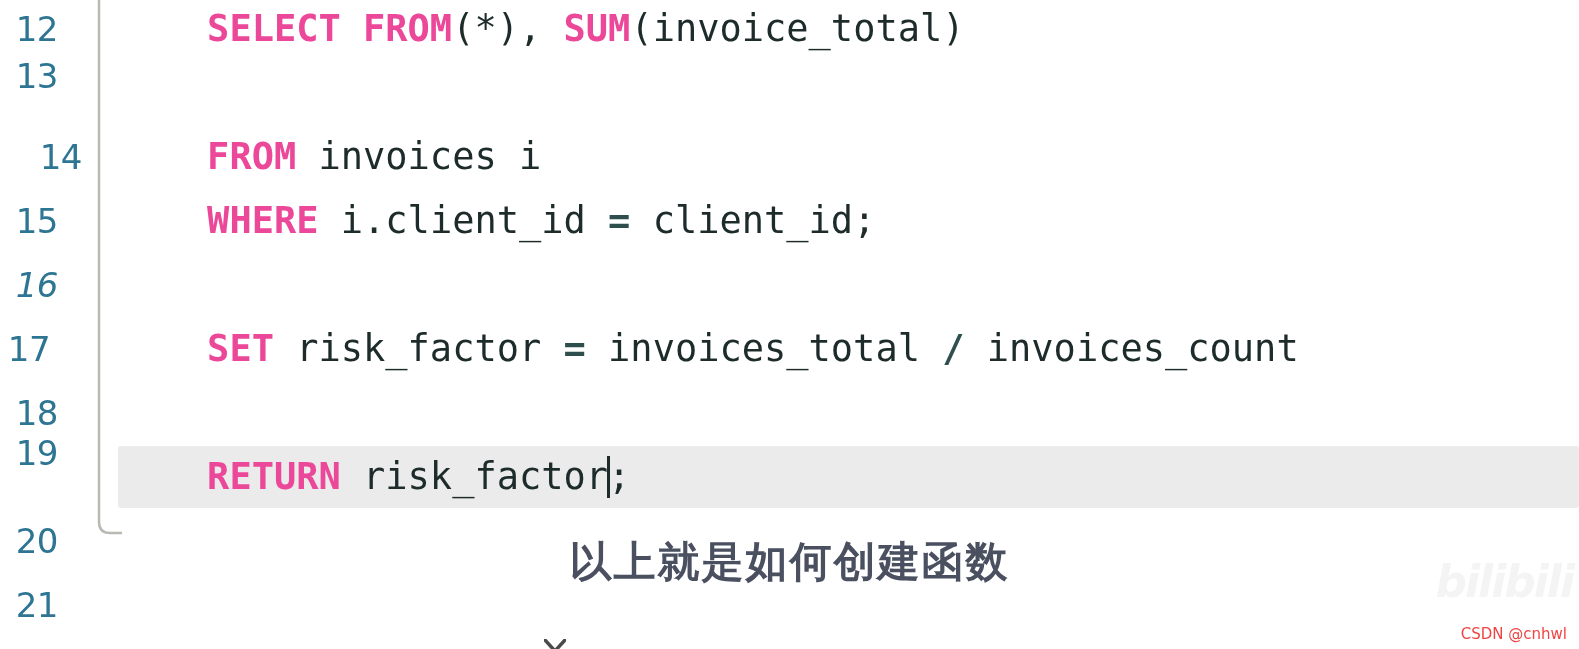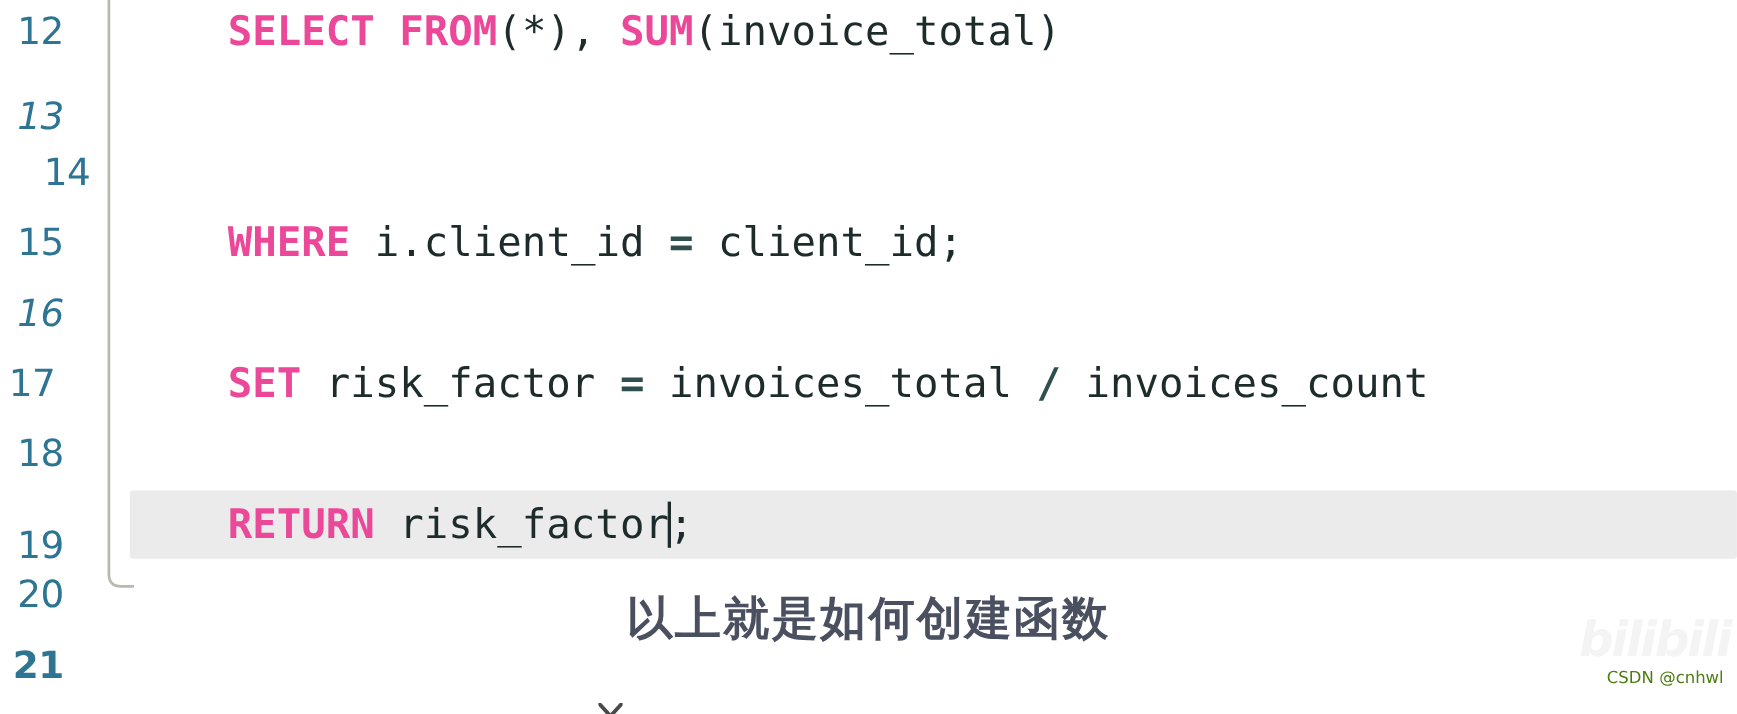--- a/index.html
+++ b/index.html
@@ -133,24 +133,24 @@
     font-style: italic;
     color: #f4f4f4;
     letter-spacing: -2px;
     z-index: 5;
     pointer-events: none;
     user-select: none;
   }
   .wm-csdn {
     position: absolute;
     right: 12px;
-    bottom: 24px;
+    bottom: 6px;
     font-family: "DejaVu Sans", sans-serif;
     font-size: 15px;
-    color: #4d7c0f;
+    color: #ef4444;
     z-index: 7;
     pointer-events: none;
     user-select: none;
   }
 
   
   .bottom-chevron {
     position: absolute;
     left: 544px;
     bottom: -4px;
@@ -161,39 +161,40 @@
 </style>
 </head>
 <body>
 
 <div id="editor">
 
   <div class="line-highlight" style="top: 446px;"></div>
 
   <div class="code-area">
       <div class="code-row" style="top: -3px;"><span class="pl">    </span><span class="kw">SELECT</span><span class="pl"> </span><span class="kw">FROM</span><span class="pl">(*), </span><span class="kw">SUM</span><span class="pl">(invoice_total)</span></div>
+      <div class="code-row" style="top: 125px;"><span class="pl">    </span><span class="kw">FROM</span><span class="pl"> invoices i</span></div>
       <div class="code-row" style="top: 189px;"><span class="pl">    </span><span class="kw">WHERE</span><span class="pl"> i.client_id </span><span class="op">=</span><span class="pl"> client_id;</span></div>
       <div class="code-row" style="top: 253px;"></div>
       <div class="code-row" style="top: 317px;"><span class="pl">    </span><span class="kw">SET</span><span class="pl"> risk_factor </span><span class="op">=</span><span class="pl"> invoices_total </span><span class="op">/</span><span class="pl"> invoices_count</span></div>
       <div class="code-row" style="top: 381px;"></div>
       <div class="code-row" style="top: 445px;"><span class="pl">    </span><span class="kw">RETURN</span><span class="pl"> risk_factor</span><span class="caret"></span><span class="pl">;</span></div>
       <div class="code-row" style="top: 573px;"></div>
     </div>
 
   <div class="gutter">
       <div class="gutter-row" style="top: -3px;">12</div>
-      <div class="gutter-row" style="top: 74px; font-style: italic;">13</div>
+      <div class="gutter-row" style="top: 44px;">13</div>
       <div class="gutter-row" style="top: 125px; margin-left: 24px;">14</div>
       <div class="gutter-row" style="top: 189px;">15</div>
       <div class="gutter-row" style="top: 253px; font-style: italic;">16</div>
       <div class="gutter-row" style="top: 317px; text-align: center;">17</div>
       <div class="gutter-row" style="top: 381px;">18</div>
-      <div class="gutter-row" style="top: 464px;">19</div>
+      <div class="gutter-row" style="top: 421px;">19</div>
       <div class="gutter-row" style="top: 509px;">20</div>
-      <div class="gutter-row" style="top: 573px; font-weight: bold;">21</div>
+      <div class="gutter-row" style="top: 573px;">21</div>
     </div>
 
   <svg class="fold-guide" viewBox="0 0 26 542">
     <path d="M 3 0 L 3 528 Q 3 539 14 539 L 26 539" fill="none" stroke="#b9b8b1" stroke-width="2.5"></path>
   </svg>
 
   <div class="subtitle">以上就是如何创建函数</div>
 
   <div class="wm-bilibili">bilibili</div>
 

